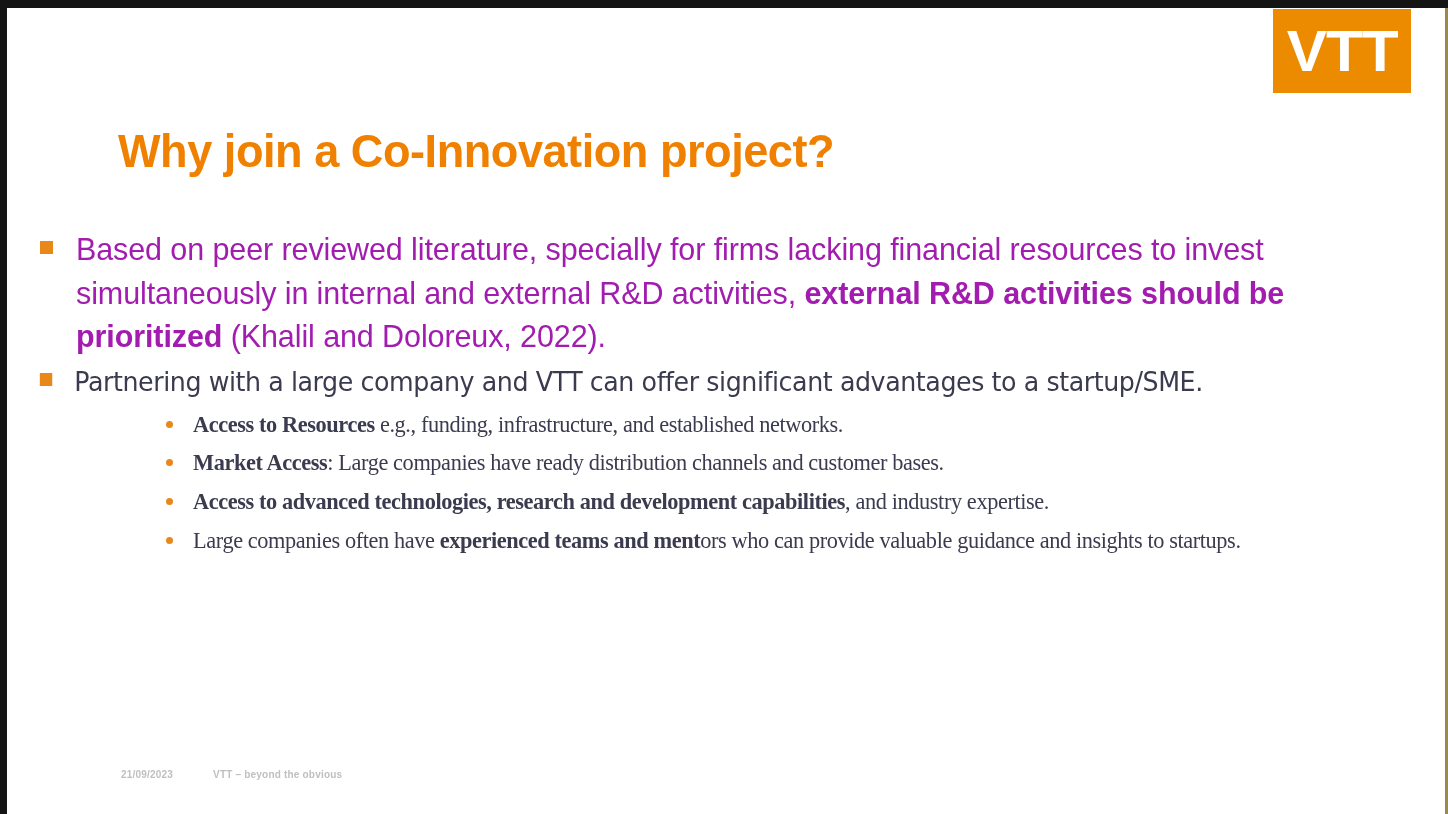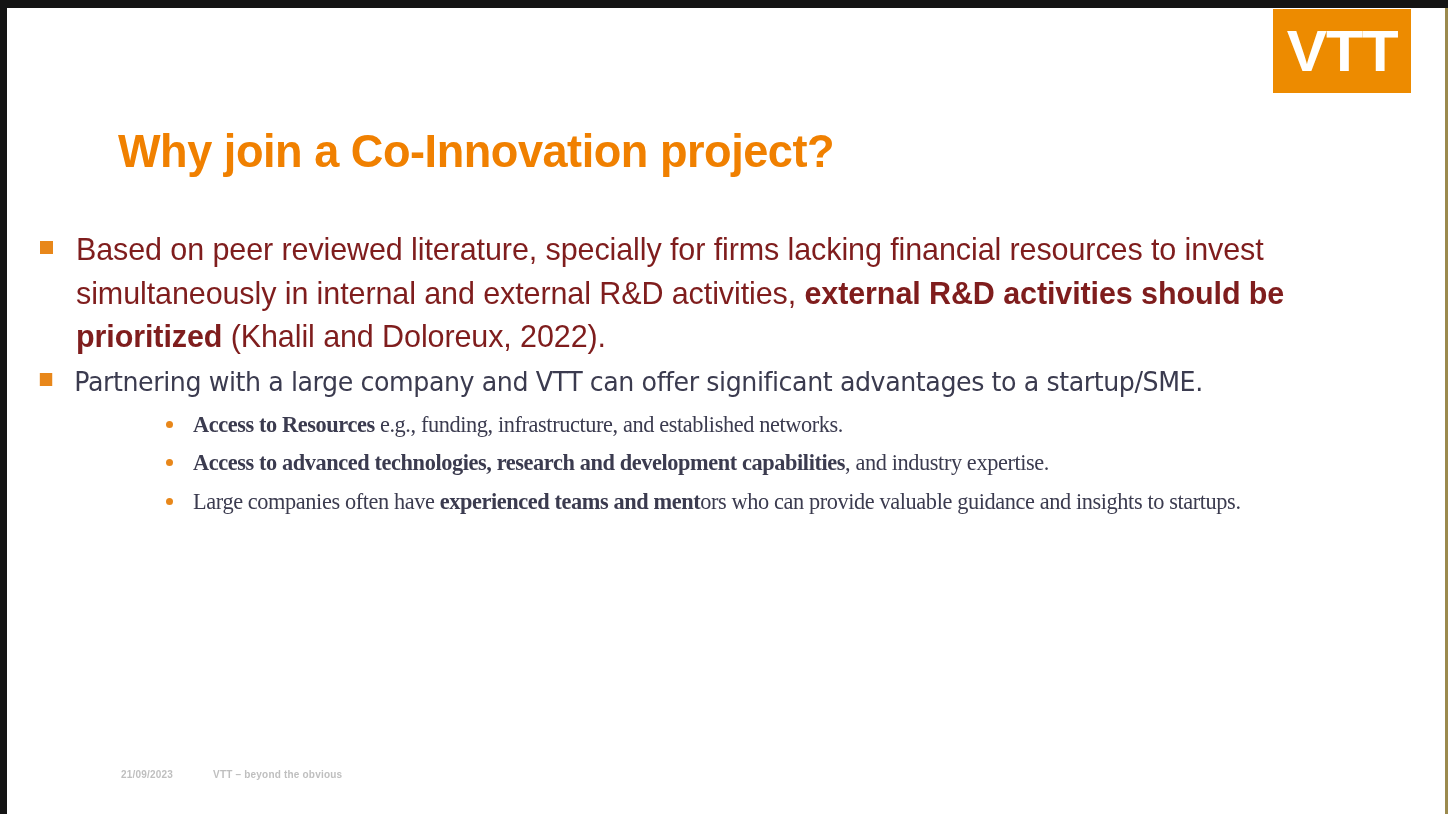--- a/index.html
+++ b/index.html
@@ -96,21 +96,21 @@
     left: 4px;
     top: 13px;
     width: 13px;
     height: 13px;
     background: #E8871A;
   }
   .lvl1-arial {
     font-family: "Liberation Sans", sans-serif;
     font-size: 30.5px;
     line-height: 43.5px;
-    color: #7f1d1d;
+    color: #a21caf;
     letter-spacing: -0.1px;
   }
   .lvl1-calibri {
     font-family: "DejaVu Sans", sans-serif;
     font-size: 26.5px;
     line-height: 42px;
     color: #3B3B4F;
     letter-spacing: -0.45px;
     transform: scaleX(0.955);
     transform-origin: left center;
@@ -188,20 +188,24 @@
       <span class="rich"><span>Partnering with a large company and VTT can offer significant advantages to a startup/SME.</span></span>
     </div>
 
     <ul class="sublist">
       <li class="sub">
         <span class="dot-bullet"></span>
         <span class="inner rich"><b>Access to Resources</b><span> e.g., funding, infrastructure, and established networks.</span></span>
       </li>
       <li class="sub">
         <span class="dot-bullet"></span>
+        <span class="inner rich"><b>Market Access</b><span>: Large companies have ready distribution channels and customer bases.</span></span>
+      </li>
+      <li class="sub">
+        <span class="dot-bullet"></span>
         <span class="inner rich"><b>Access to advanced technologies, research and development capabilities</b><span>, and industry expertise.</span></span>
       </li>
       <li class="sub">
         <span class="dot-bullet"></span>
         <span class="inner rich"><span>Large companies often have </span><b>experienced teams and ment</b><span>ors who can provide valuable guidance and insights to startups.</span></span>
       </li>
     </ul>
 
   </div>
 

